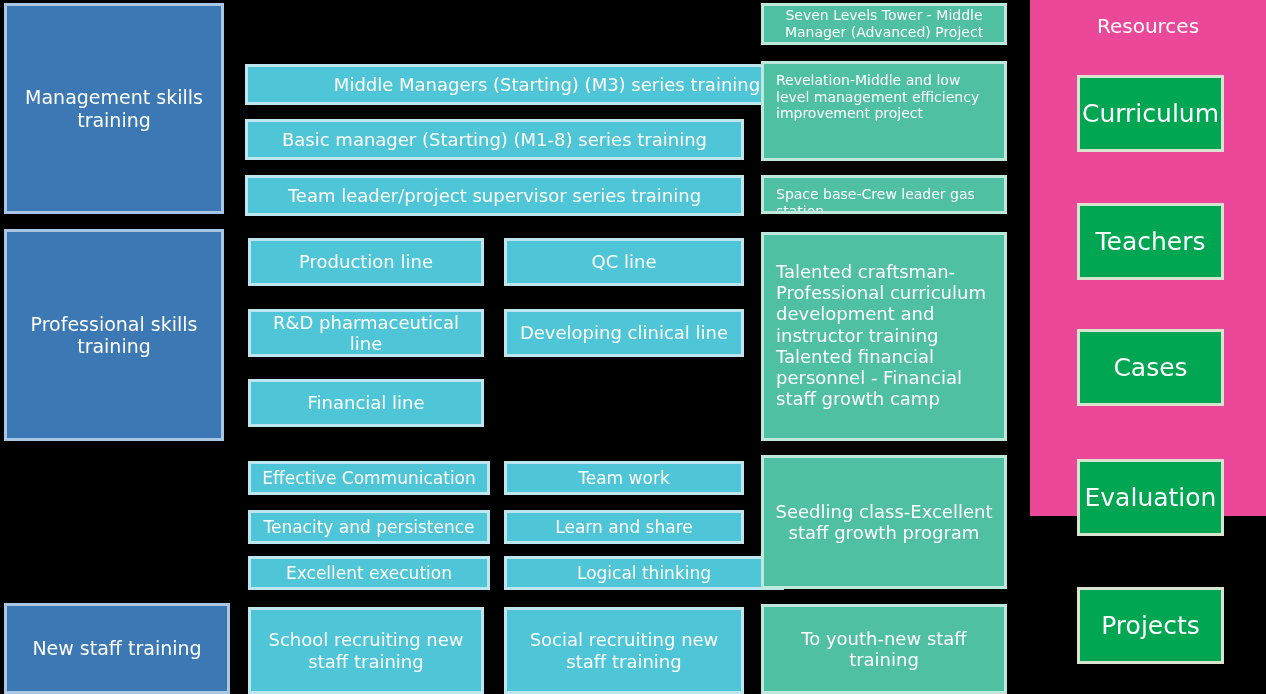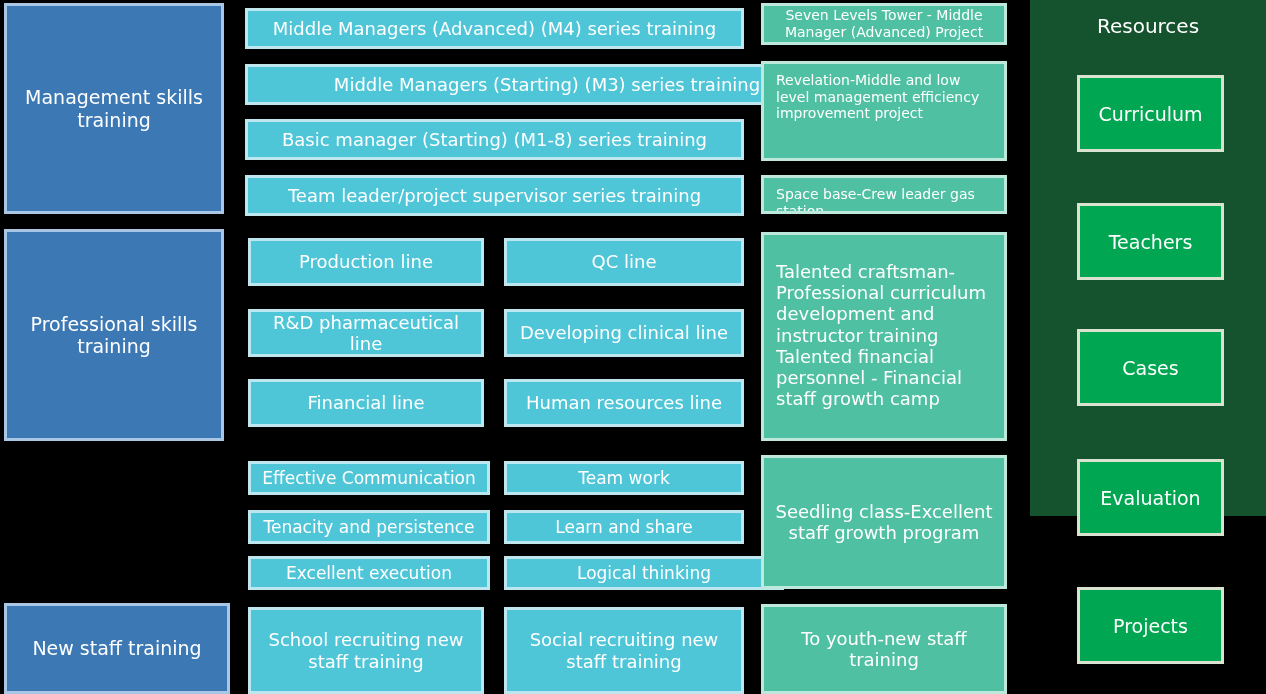--- a/index.html
+++ b/index.html
@@ -57,21 +57,21 @@
   .proj.left { justify-content: flex-start; text-align: left; padding-left: 12px; padding-right: 10px; }
   .proj.top  { align-items: flex-start; padding-top: 8px; justify-content: flex-end; }
 
   
   #resources-panel {
     position: absolute;
     left: 1030px;
     top: 0px;
     width: 236px;
     height: 516px;
-    background: #14532d;
+    background: #ec4899;
     padding-left: 24px;
   }
   #resources-title {
     position: absolute;
     left: 0;
     top: 14px;
     width: 236px;
     text-align: center;
     color: #ffffff;
     font-size: 20px;
@@ -80,36 +80,33 @@
     position: absolute;
     left: 47px;
     width: 147px;
     height: 77px;
     background: #00A651;
     border: 3px solid #D9E3CF;
     display: flex;
     align-items: center;
     justify-content: center;
     color: #ffffff;
-    font-size: 19px;
+    font-size: 25px;
     text-align: center;
   }
 </style>
 </head>
 <body>
 
 <div id="diagram">
 
   <div class="box cat" style="left:4px; top:3px; width:220px; height:211px;">
     <span>Management skills training</span>
   </div>
 
-  <div class="box course" style="left:245px; top:8px; width:499px; height:41px;">
-    <span>Middle Managers (Advanced) (M4) series training</span>
-  </div>
   <div class="box course" style="left:245px; top:64px; width:604px; height:41px;">
     <span>Middle Managers (Starting) (M3) series training</span>
   </div>
   <div class="box course" style="left:245px; top:119px; width:499px; height:41px;">
     <span>Basic manager (Starting) (M1-8) series training</span>
   </div>
   <div class="box course" style="left:245px; top:175px; width:499px; height:41px;">
     <span>Team leader/project supervisor series training</span>
   </div>
 
@@ -136,23 +133,20 @@
   <div class="box course" style="left:248px; top:379px; width:236px; height:48px;">
     <span>Financial line</span>
   </div>
 
   <div class="box course" style="left:504px; top:238px; width:240px; height:48px;">
     <span>QC line</span>
   </div>
   <div class="box course" style="left:504px; top:309px; width:240px; height:48px;">
     <span>Developing clinical line</span>
   </div>
-  <div class="box course" style="left:504px; top:379px; width:240px; height:48px;">
-    <span>Human resources line</span>
-  </div>
 
   <div class="box proj left top" style="left:761px; top:232px; width:246px; height:209px; padding-top:26px;">
     <span>Talented craftsman-Professional curriculum development and instructor training Talented financial personnel - Financial staff growth camp</span>
   </div>
 
 
   <div class="box course small" style="left:248px; top:461px; width:242px; height:34px;">
     <span>Effective Communication</span>
   </div>
   <div class="box course small" style="left:248px; top:510px; width:242px; height:34px;">

